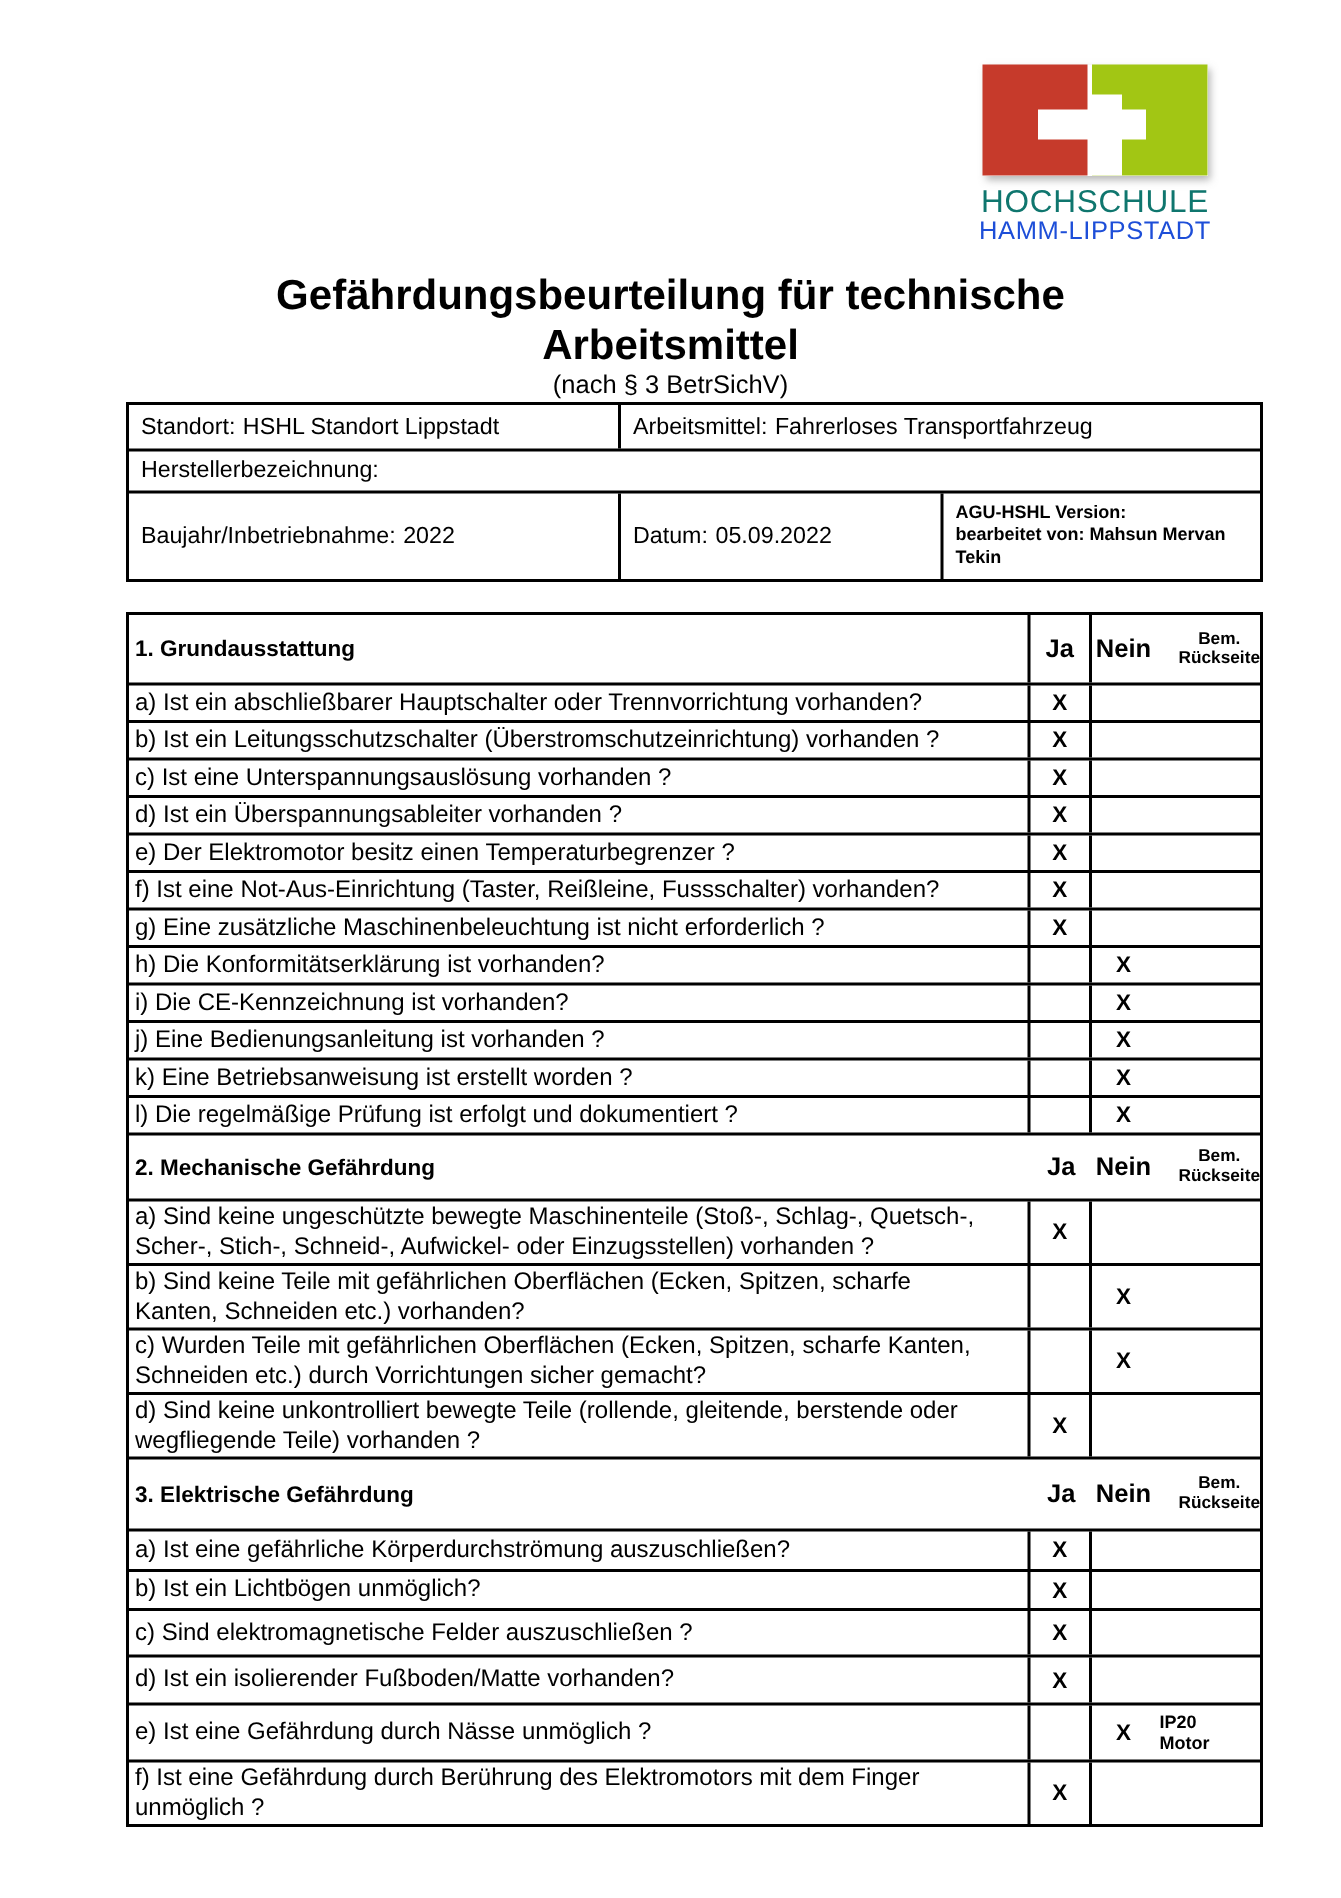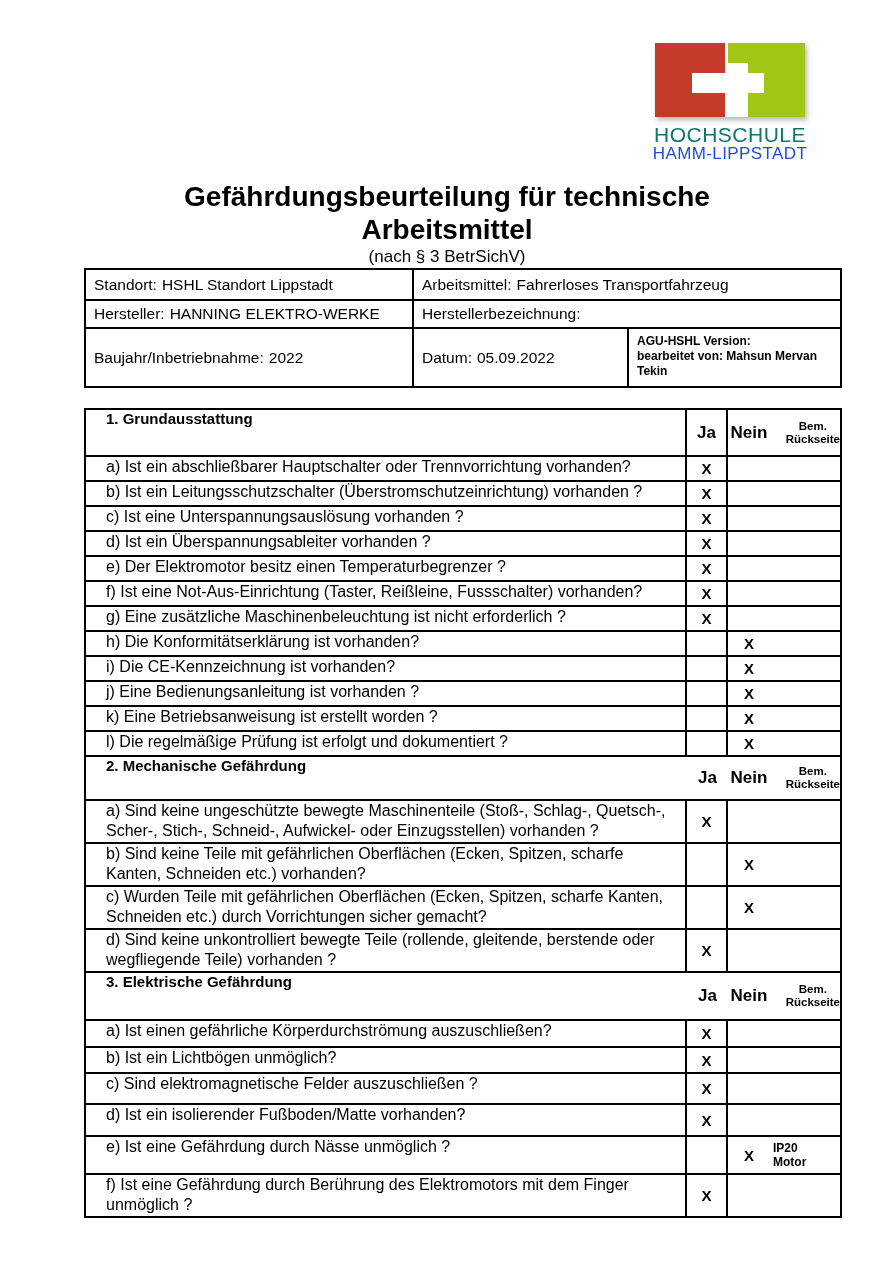--- a/index.html
+++ b/index.html
@@ -34,22 +34,22 @@
   .icell + .icell { border-left:2px solid #000; }
   .b { font-weight:normal; }
   .val { margin-left:5px; white-space:nowrap; }
   .icell.agu { display:block; padding:5px 4px 0 8px; font-size:12px; font-weight:bold; line-height:15px; }
 
   
   .check-table { position:absolute; left:84px; top:408px; width:758px; box-sizing:border-box;
                  border:2px solid #000; }
   .crow { display:grid; grid-template-columns:601px 41px 42px 1fr; border-bottom:2px solid #000; }
   .crow:last-child { border-bottom:none; }
-  .qc { border-right:2px solid #000; display:flex; 
-        padding:0 8px 0 20px; box-sizing:border-box; min-width:0; }
+  .qc { border-right:2px solid #000; display:flex; align-items:center;
+        padding:0 8px 0 4px; box-sizing:border-box; min-width:0; }
   .jc { border-right:2px solid #000; display:flex; align-items:center; justify-content:center;
         box-sizing:border-box; }
   .nc { display:flex; align-items:center; justify-content:center; }
   .bc { display:flex; align-items:center; padding-left:3px; font-weight:bold; font-size:12px;
         line-height:14px; white-space:pre-line; }
   .qtext { font-size:16px; line-height:19.5px; white-space:pre-line; }
   .sectitle { font-size:15px; font-weight:bold; }
   .xm { font-weight:bold; font-size:15px; }
   .hl { font-weight:bold; font-size:17px; }
   .beml { font-weight:bold; font-size:11.5px; line-height:13px; white-space:pre-line; text-align:center; }
@@ -84,24 +84,20 @@
         <span class="b">Standort:</span>
         <span class="b val">HSHL Standort Lippstadt</span>
       </div>
       <div class="icell">
         <span class="b">Arbeitsmittel:</span>
         <span class="b val">Fahrerloses Transportfahrzeug</span>
       </div>
     </div>
     <div class="irow r12" style="height:26px">
       <div class="icell">
-        <span class="b">Hersteller:</span>
-        <span class="val">HANNING ELEKTRO-WERKE</span>
-      </div>
-      <div class="icell">
         <span class="b">Herstellerbezeichnung:</span>
         <span class="val"></span>
       </div>
     </div>
     <div class="irow r3" style="height:57px">
       <div class="icell">
         <span class="b">Baujahr/Inbetriebnahme:</span>
         <span class="val">2022</span>
       </div>
       <div class="icell">
@@ -352,21 +348,21 @@
         </div>
       <div class="nc">
           <span class="hl">Nein</span>
         </div>
       <div class="bc"><span class="beml">Bem.
 Rückseite</span></div>
     </div>
 
     <div class="crow" style="height:25px">
       <div class="qc">
-          <span class="qtext">a) Ist einen gefährliche Körperdurchströmung auszuschließen?</span>
+          <span class="qtext">a) Ist eine gefährliche Körperdurchströmung auszuschließen?</span>
         </div>
       <div class="jc">
           <span class="xm">X</span>
         </div>
       <div class="nc">
           <span class="xm"></span>
         </div>
       <div class="bc"></div>
     </div>
     <div class="crow" style="height:24px">

